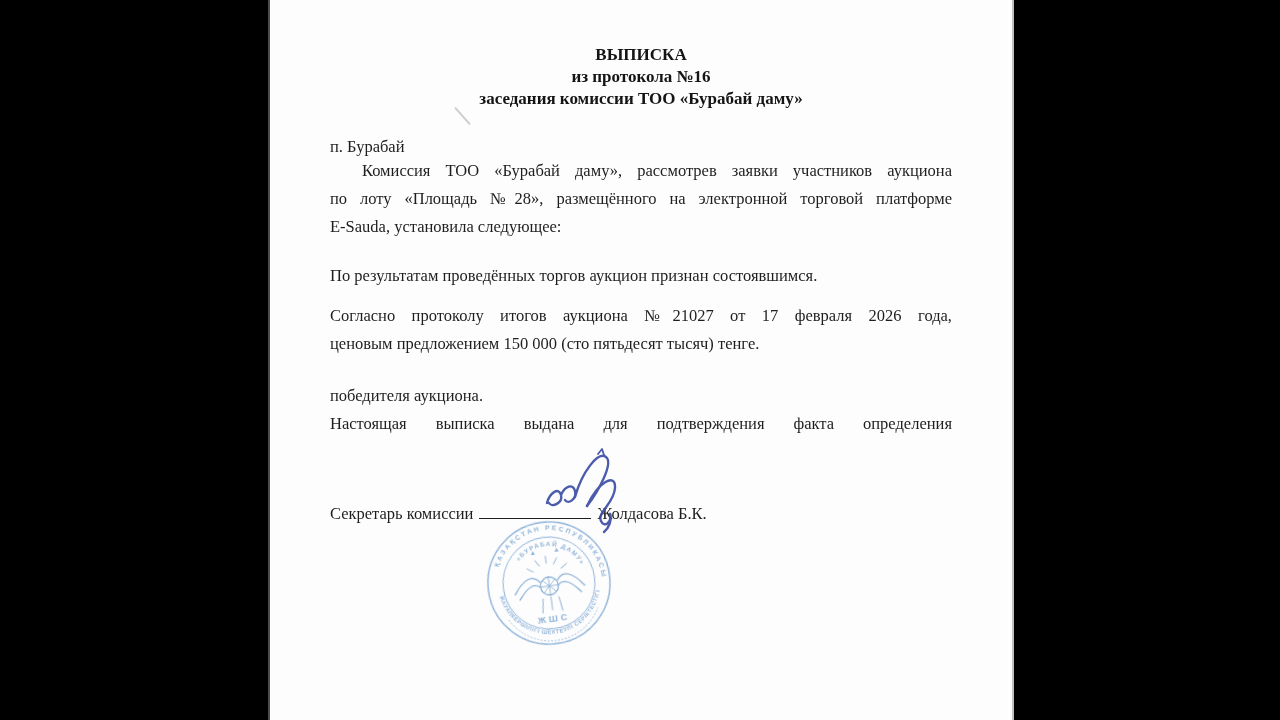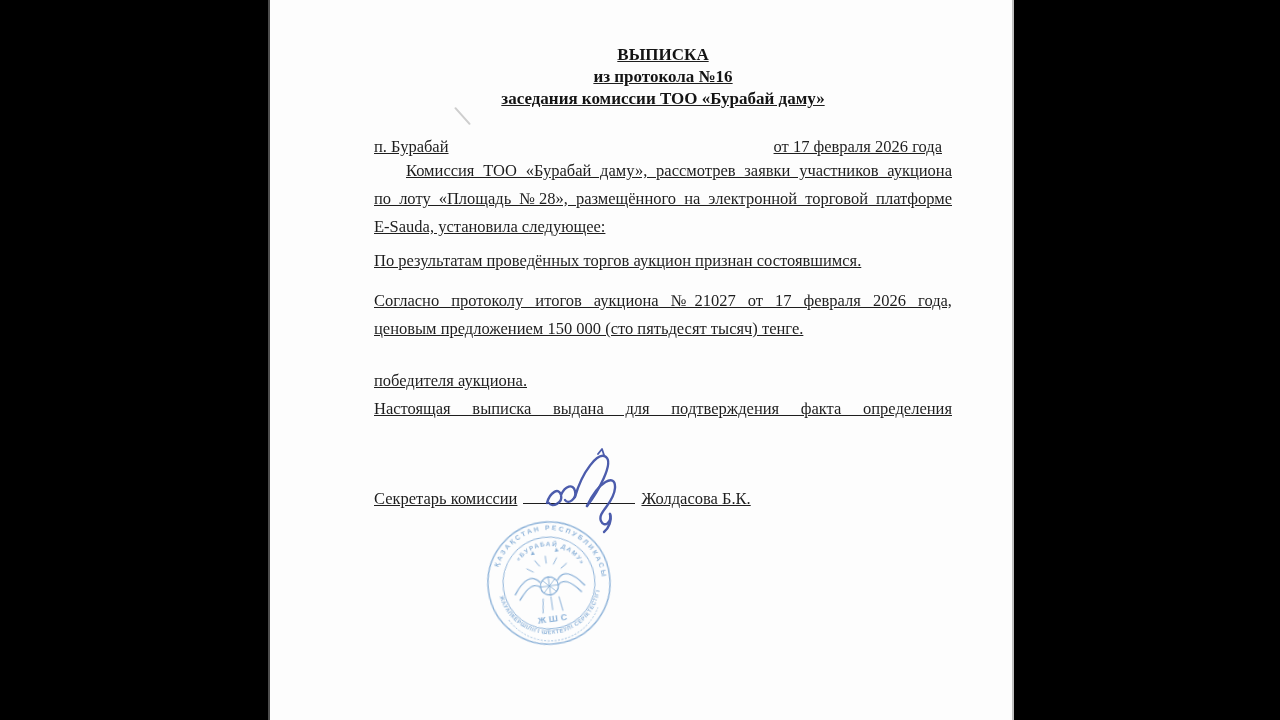--- a/index.html
+++ b/index.html
@@ -15,24 +15,23 @@
     background: #000;
   }
   .paper {
     position: absolute;
     left: 268px; top: 0;
     width: 746px; height: 720px;
     background: #fdfdfd;
     border-left: 2px solid #4d4d4d;
     border-right: 2px solid #bfbfbf;
     box-sizing: border-box;
-    padding: 44px 60px 0 104px;
+    padding: 44px 60px 0 60px;
     color: #1e1e1e;
     filter: blur(0.25px);
-    text-decoration: underline;
   }
   .title-block { text-align: center; }
   .title-line {
     font-weight: bold;
     font-size: 17px;
     line-height: 22px;
     color: #141414;
   }
   .place-date-row {
     margin-top: 26px;
@@ -49,21 +48,21 @@
     text-align: justify;
     text-align-last: justify;
     white-space: normal;
   }
   .doc-par .line.last {
     text-align: right;
     text-align-last: left;
   }
   .doc-par .line.indent { padding-left: 32px; }
   .par-1 { }
-  .par-2 { margin-top: 6px; }
+  .par-2 { margin-top: 21px; }
   .par-3 { margin-top: 12px; }
   .par-4 { margin-top: 24px; }
   .sig-row {
     margin-top: 66px;
     display: flex;
     align-items: baseline;
     font-size: 16.5px;
     position: relative;
     z-index: 2;
   }
@@ -110,21 +109,20 @@
     <div class="title-block">
       <div class="title-line">ВЫПИСКА</div>
       <div class="title-line">из протокола №16</div>
       <div class="title-line">заседания комиссии ТОО «Бурабай даму»</div>
     </div>
 
     <div class="scan-artifact"></div>
 
     <div class="place-date-row">
       <span class="place">п. Бурабай</span>
-      <span class="date">от 17 февраля 2026 года</span>
     </div>
 
     <div class="doc-par par-1">
       <div class="line indent">Комиссия ТОО «Бурабай даму», рассмотрев заявки участников аукциона</div>
       <div class="line">по лоту «Площадь №28», размещённого на электронной торговой платформе</div>
       <div class="line last">E-Sauda, установила следующее:</div>
     </div>
 
     <div class="doc-par par-2">
       <div class="line last">По результатам проведённых торгов аукцион признан состоявшимся.</div>

